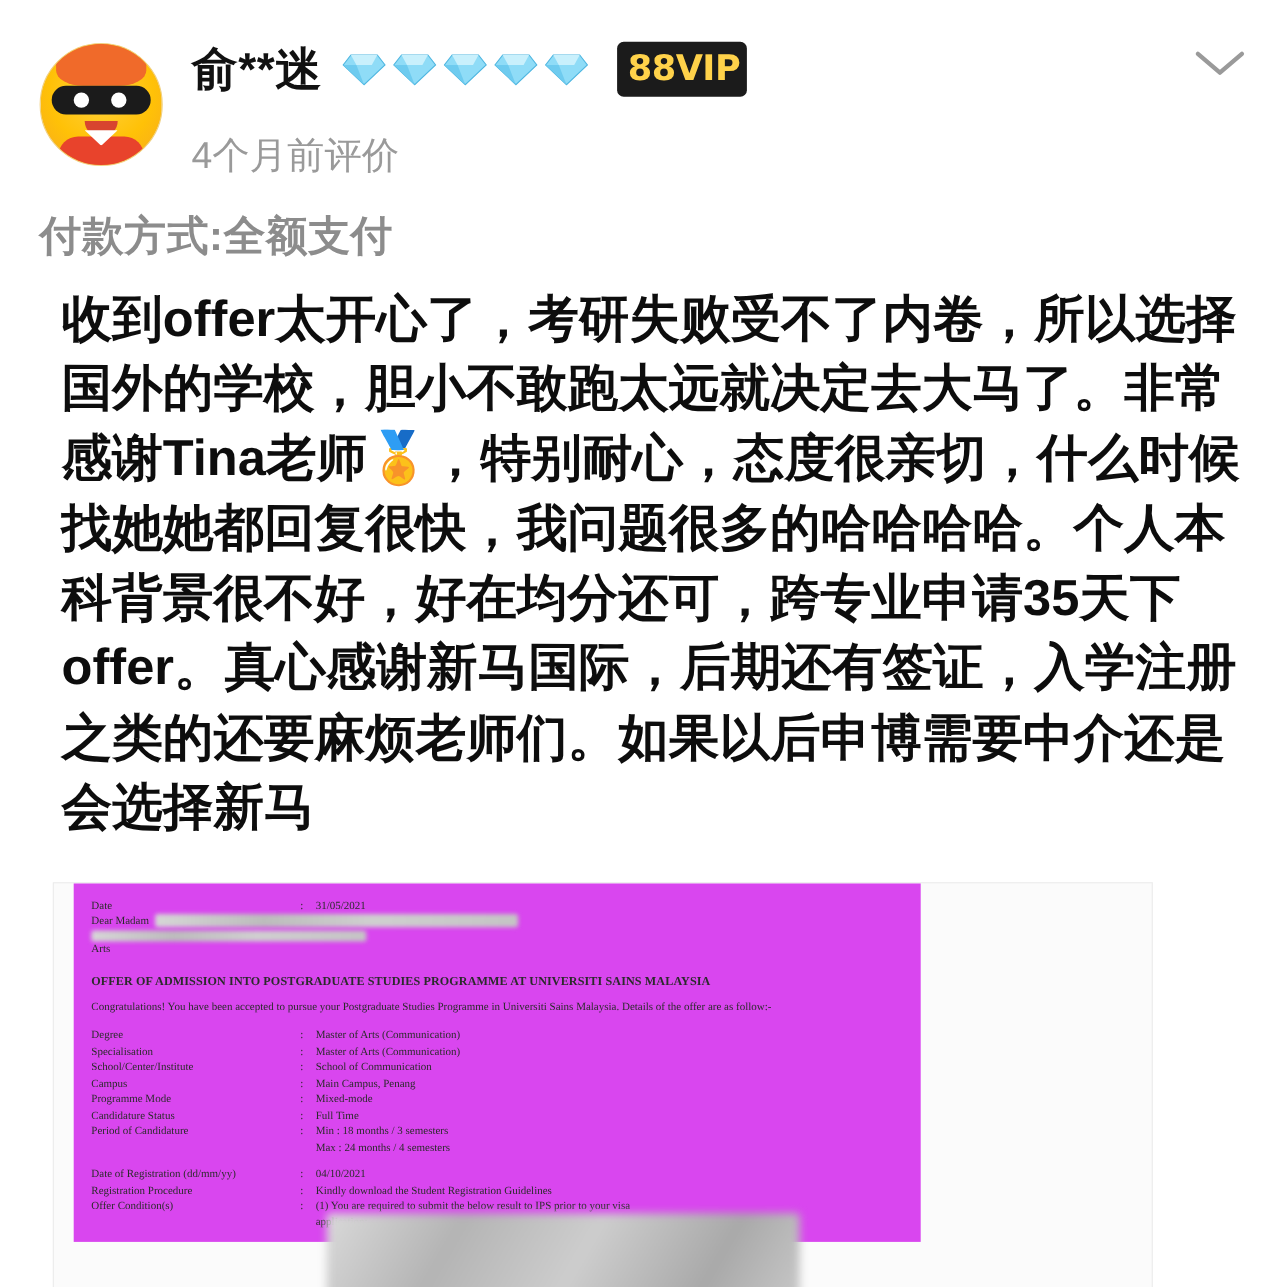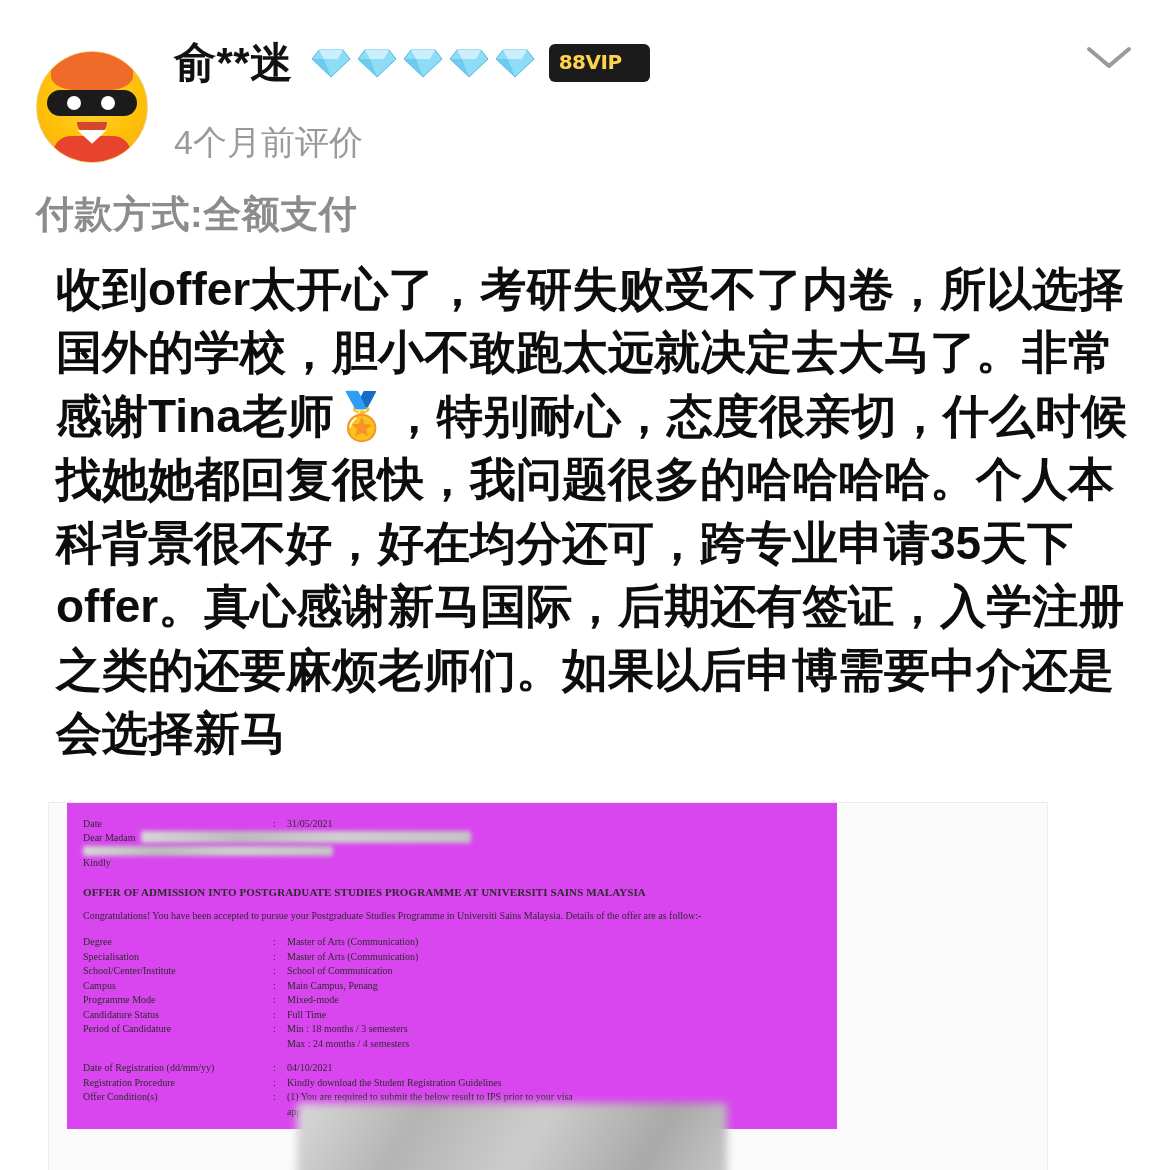--- a/index.html
+++ b/index.html
@@ -20,21 +20,21 @@
     width: 1170px;
     height: 1170px;
     background: #ffffff;
     box-sizing: border-box;
     padding: 0;
   }
 
   
   .header {
     display: flex;
-    align-items: flex-end;
+    align-items: center;
     padding: 28px 30px 0 36px;
     position: relative;
   }
   .avatar {
     width: 110px;
     height: 110px;
     border-radius: 50%;
     background: radial-gradient(circle at 50% 40%, #ffd23f 0%, #ffc107 55%, #f5a623 100%);
     flex: 0 0 auto;
     position: relative;
@@ -132,27 +132,27 @@
     gap: 6px;
     align-items: center;
     margin-left: 4px;
   }
   .diamond {
     width: 40px;
     height: 30px;
     display: block;
   }
   .vip-badge {
-    margin-left: 0;
+    margin-left: 12px;
     background: #1b1b1b;
     color: #ffd24a;
-    font-size: 20px;
+    font-size: 32px;
     font-weight: bold;
     line-height: 1;
-    padding: 8px 28px 10px 10px;
+    padding: 8px 6px 10px 10px;
     border-radius: 6px;
     font-family: "DejaVu Sans", sans-serif;
     letter-spacing: -0.5px;
   }
   .timestamp {
     margin-top: 30px;
     font-size: 34px;
     color: #9a9a9a;
     line-height: 1.2;
   }
@@ -320,21 +320,21 @@
       </div>
 
       <div class="doc-line">
         <span>Dear Madam</span>
         <span class="blur blur-name"></span>
       </div>
       <div class="doc-line">
         <span class="blur blur-addr"></span>
       </div>
       <div class="doc-line">
-        <span>Kindly</span>
+        <span>Arts</span>
       </div>
 
       <div class="doc-title">OFFER OF ADMISSION INTO POSTGRADUATE STUDIES PROGRAMME AT UNIVERSITI SAINS MALAYSIA</div>
 
       <div class="doc-para">Congratulations! You have been accepted to pursue your Postgraduate Studies Programme in Universiti Sains Malaysia. Details of the offer are as follow:-</div>
 
       <div class="doc-group">
         <div class="doc-line">
           <span class="doc-label">Degree</span>
           <span class="doc-colon">:</span>

